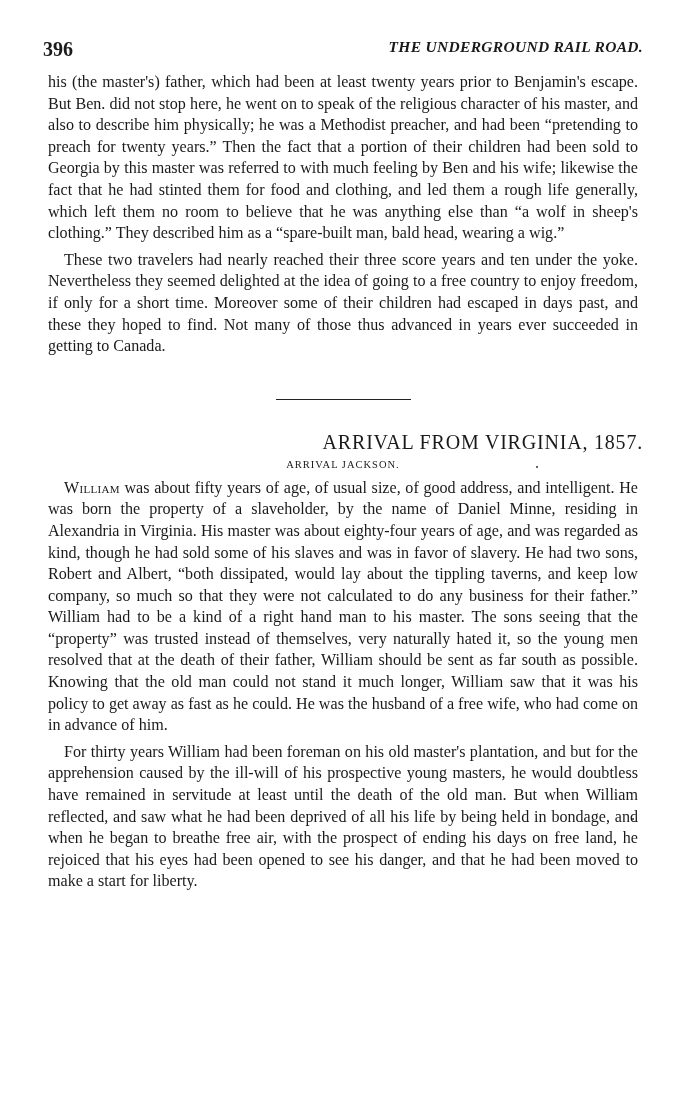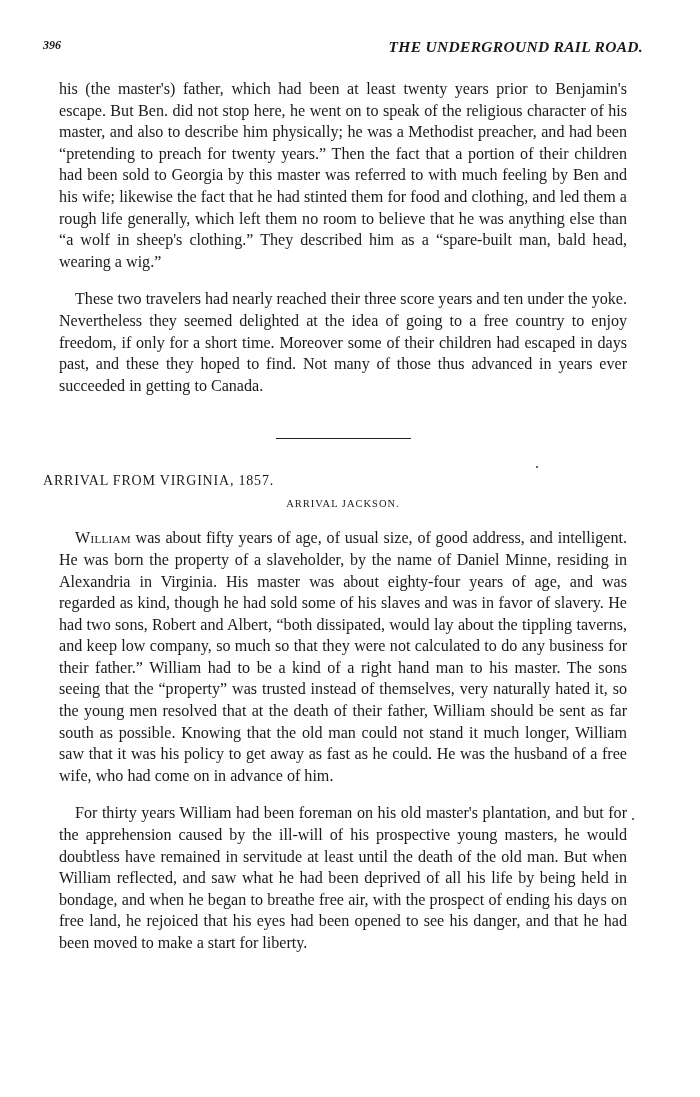--- a/index.html
+++ b/index.html
@@ -25,36 +25,35 @@
       position: relative;
       height: 24px;
       font-size: 16px;
       margin-bottom: 9px;
     }
     .page-number {
       position: absolute;
       left: 0;
       top: 0;
       font-weight: bold;
-      font-size: 12px;
-      font-style: italic;
+      font-size: 20px;
     }
     .running-title {
       position: absolute;
       left: 0;
       right: 0;
       top: 0;
       text-align: right;
       font-style: italic;
       font-weight: bold;
       font-size: 15.5px;
       letter-spacing: 0.3px;
     }
     .body-text p {
-      margin: 16px;
+      margin: 5px;
       font-size: 16.1px;
       line-height: 21.6px;
       text-align: justify;
       text-align-last: left;
       text-indent: 0;
     }
     .body-text p.indent {
       text-indent: 16px;
     }
     .body-text p.cont {
@@ -67,22 +66,22 @@
       margin: 42px auto 0 auto;
     }
     .stray-dot {
       position: absolute;
       width: 2px;
       height: 2px;
       background: #333;
       border-radius: 1px;
     }
     .section-title {
-      text-align: left;
-      font-size: 14px;
+      text-align: right;
+      font-size: 20px;
       letter-spacing: 0.8px;
       margin-top: 31px;
       line-height: 22px;
     }
     .section-subtitle {
       text-align: center;
       font-size: 10.5px;
       letter-spacing: 1px;
       margin-top: 4px;
       line-height: 15px;

